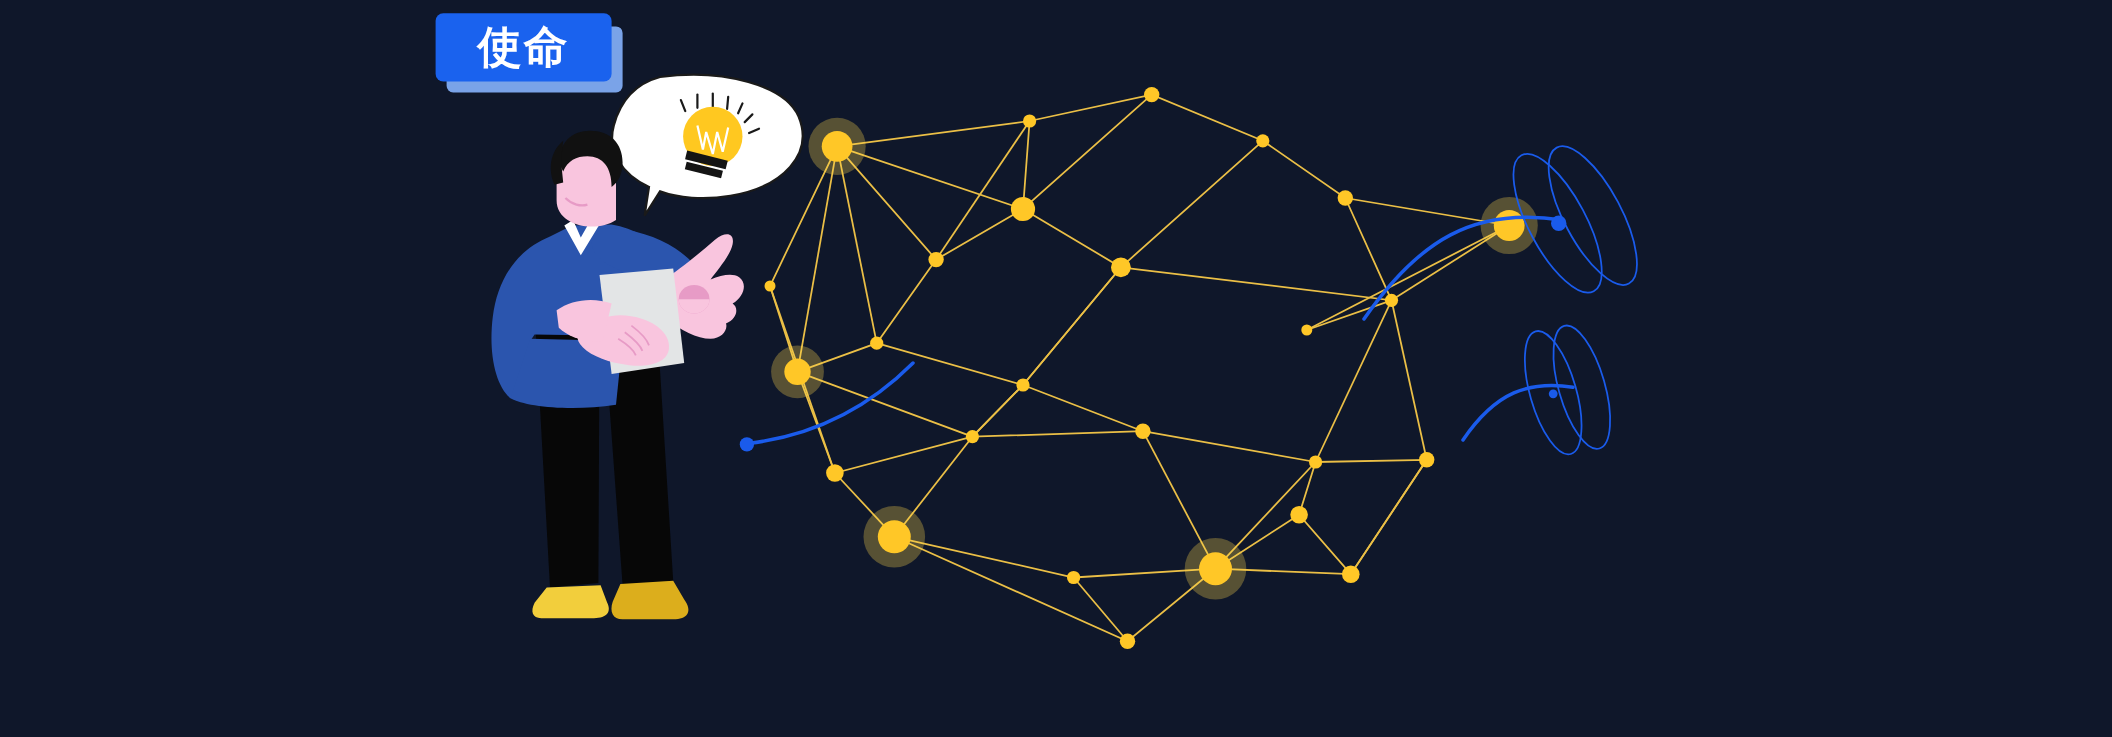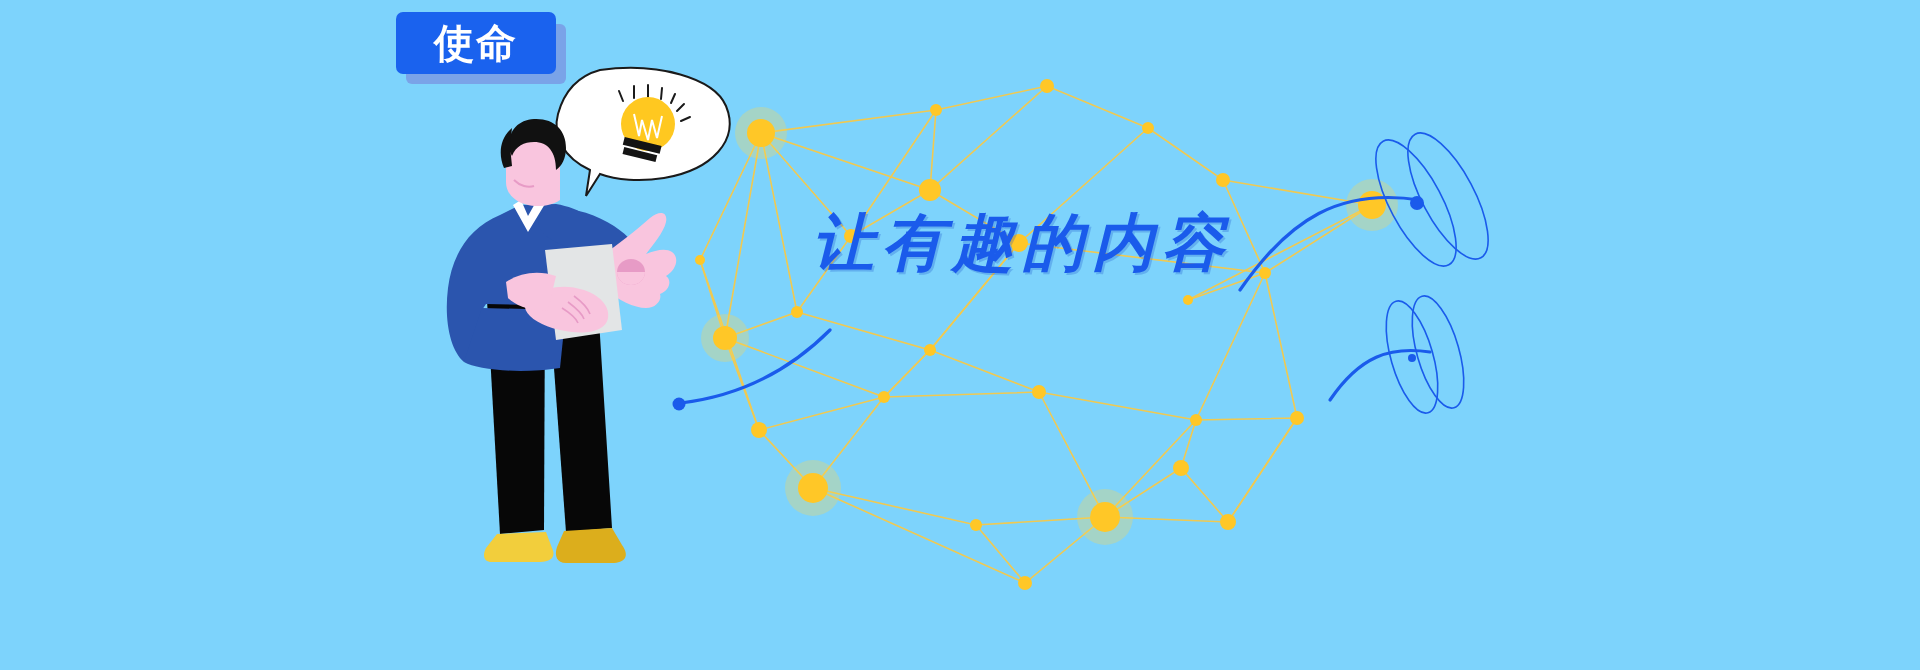--- a/index.html
+++ b/index.html
@@ -8,21 +8,21 @@
     background: #ffffff;
   }
   body {
     font-family: "Liberation Sans", sans-serif;
   }
   #banner {
     position: relative;
     width: 1920px;
     height: 670px;
     overflow: hidden;
-    background: #7dd3fc;
+    background: #0f172a;
   }
   #banner .layer {
     position: absolute;
     inset: 0;
   }
 
   
   #mission-badge {
     position: absolute;
     left: 396px;
@@ -284,16 +284,15 @@
   </svg>
 
   <div id="mission-badge">
     <div class="badge-shadow"></div>
     <div class="badge-face">
       <span class="badge-label">使命</span>
     </div>
   </div>
 
   <div id="headline">
-    <div class="hl-line hl-line-1">让有趣的内容</div>
   </div>
 
 </div>
 
 </body></html>

